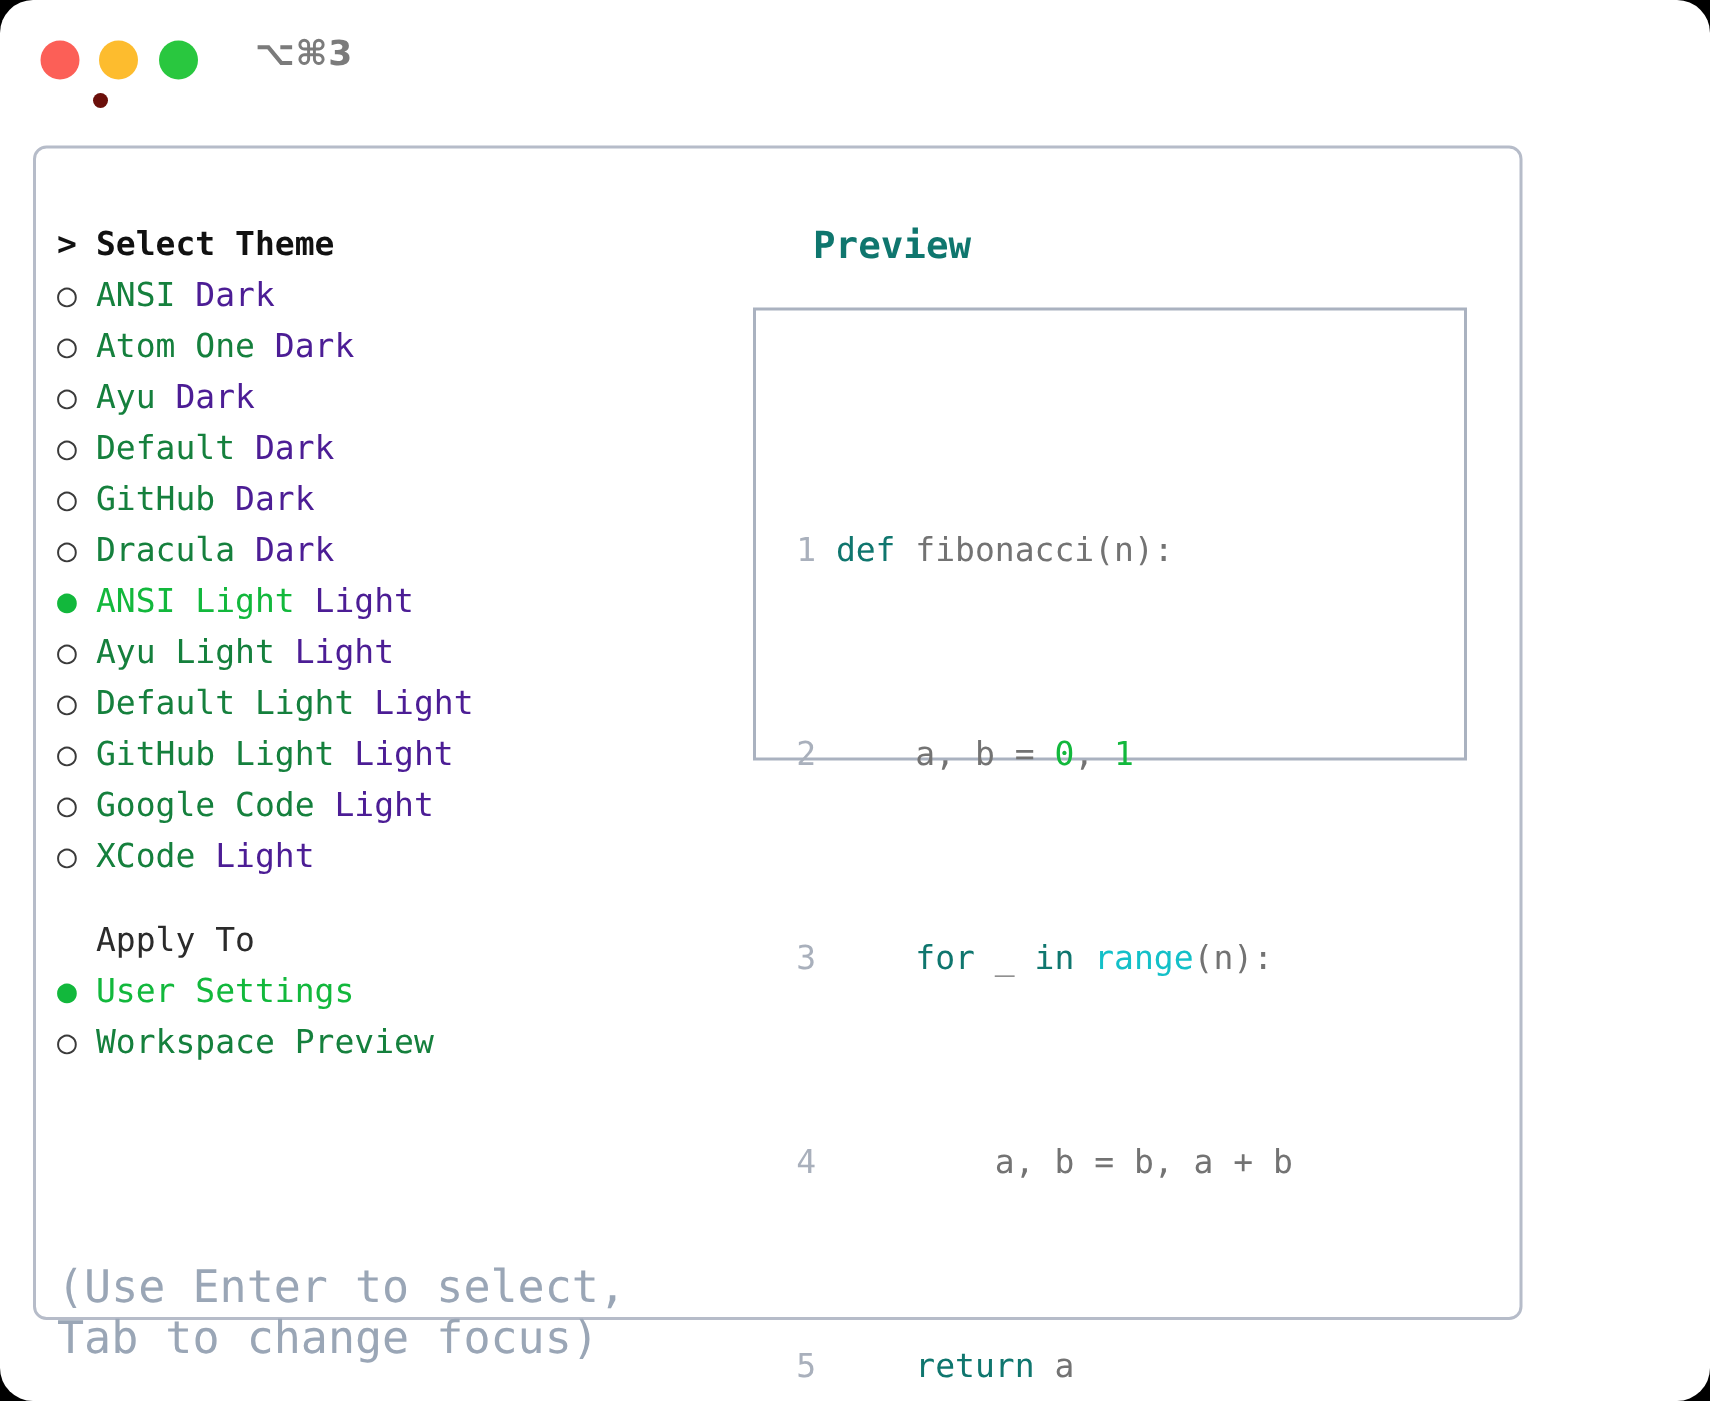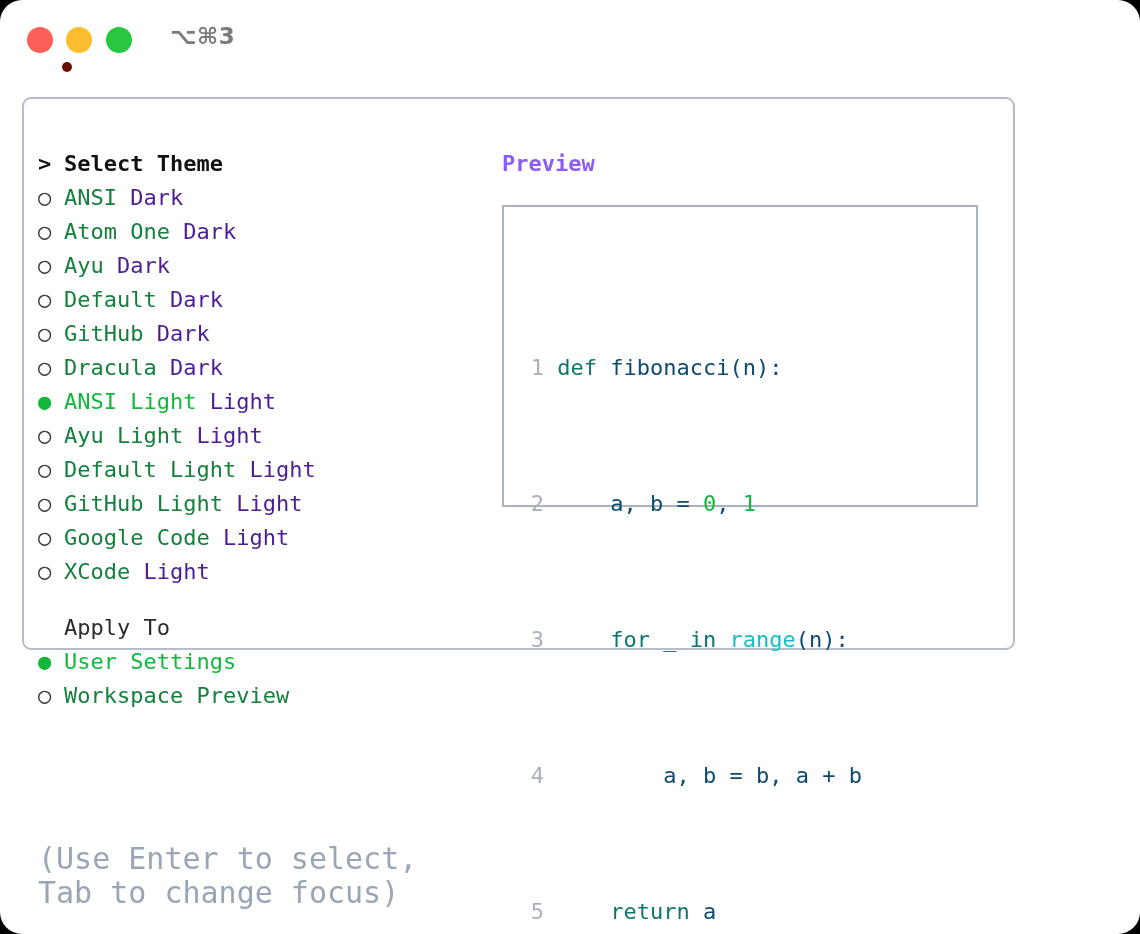--- a/index.html
+++ b/index.html
@@ -63,21 +63,21 @@
     letter-spacing: 0.5px;
     white-space: pre;
   }
 
   
   #panel {
     position: absolute;
     left: 22px;
     top: 97px;
     width: 993px;
-    height: 553px;
+    height: 783px;
     border: 2px solid #b6bcc9;
     border-radius: 9px;
     box-sizing: border-box;
     background: #ffffff;
   }
 
   
   #left-col {
     position: absolute;
     left: 14px;
@@ -121,26 +121,27 @@
   }
 
   
   #right-col {
     position: absolute;
     left: 478px;
     top: 48px;
     width: 500px;
   }
   #preview-title {
-    font-size: 22px;
+    font-size: 25px;
     font-weight: bold;
-    color: #8b5cf6;
+    color: #0f766e;
     line-height: 34px;
     height: 34px;
     white-space: pre;
+    margin-left: 40px;
   }
   #preview-box {
     position: absolute;
     left: 0px;
     top: 58px;
     width: 476px;
     height: 302px;
     border: 2px solid #aab2c0;
     box-sizing: border-box;
     background: #ffffff;
@@ -157,21 +158,21 @@
   .ln {
     display: inline-block;
     width: 26px;
     text-align: right;
     color: #a9b0bc;
     white-space: pre;
   }
   .kw   { color: #0f766e; }
   .bi   { color: #13c0c8; }
   .num  { color: #12b83c; }
-  .plain{ color: #0c4a6e; }
+  .plain{ color: #737373; }
 </style>
 </head>
 <body>
 
 <div id="window">
 
   <div id="titlebar">
     <div class="tl-dot red">
       <div class="tl-rec"></div>
     </div>

